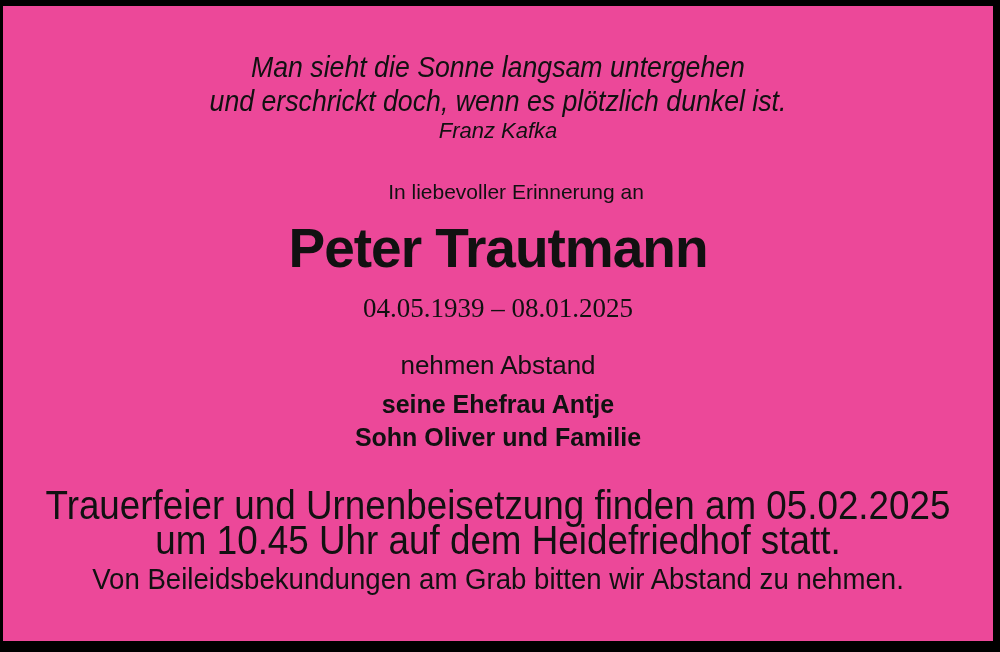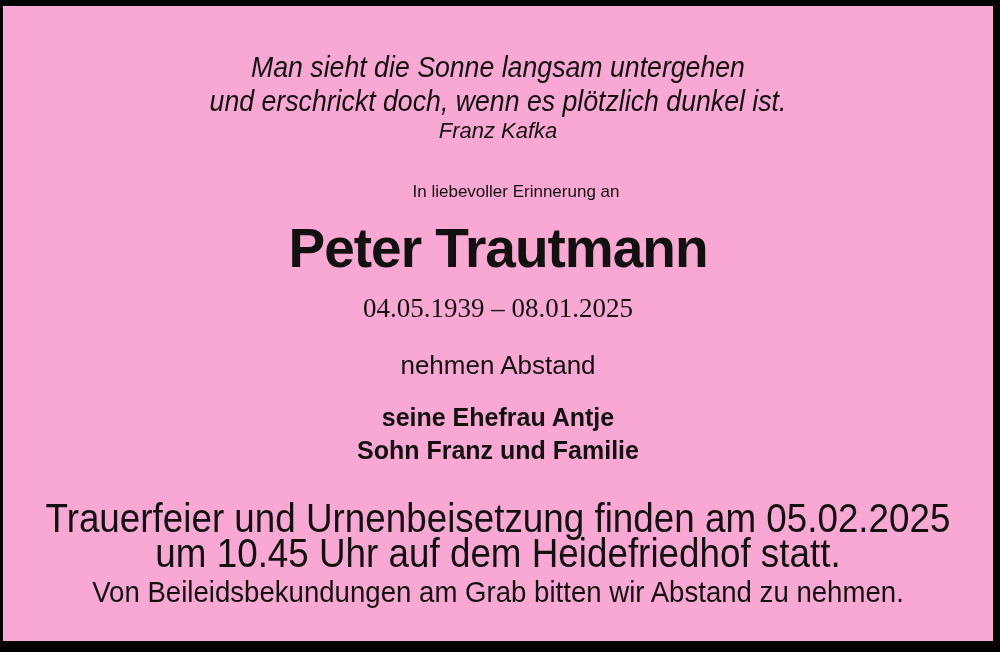--- a/index.html
+++ b/index.html
@@ -5,21 +5,21 @@
   html, body {
     margin: 0;
     padding: 0;
     background: #ffffff;
   }
   .obituary-card {
     position: relative;
     width: 1000px;
     height: 652px;
     box-sizing: border-box;
-    background: #f9a8d4;
+    background: #ec4899;
     border-top: 6px solid #000000;
     border-left: 3px solid #000000;
     border-right: 7px solid #000000;
     border-bottom: 11px solid #000000;
     color: #111111;
     font-family: "Liberation Sans", sans-serif;
     text-align: center;
     overflow: hidden;
   }
   .condensed {
@@ -36,21 +36,21 @@
     font-weight: 500;
   }
   .attribution {
     margin-top: 0;
     font-style: italic;
     font-size: 22px;
     line-height: 26px;
   }
   .intro {
     margin-top: 32px;
-    font-size: 17px;
+    font-size: 21px;
     line-height: 32px;
     padding-left: 36px;
   }
   .deceased-name {
     margin-top: 10px;
     font-size: 55px;
     line-height: 60px;
     font-weight: bold;
     letter-spacing: -1px;
   }
@@ -59,21 +59,21 @@
     font-size: 27px;
     line-height: 33px;
     font-family: Liberation Serif, serif;
   }
   .farewell {
     margin-top: 24px;
     font-size: 26px;
     line-height: 32px;
   }
   .mourners {
-    margin-top: 20px;
+    margin-top: 7px;
     font-size: 25px;
     line-height: 33px;
     font-weight: bold;
   }
   .service {
     margin-top: 34px;
     font-size: 40px;
     line-height: 35px;
   }
   .condolence {
@@ -97,21 +97,21 @@
   <div class="intro">In liebevoller Erinnerung an</div>
 
   <div class="deceased-name">Peter Trautmann</div>
 
   <div class="dates">04.05.1939 – 08.01.2025</div>
 
   <div class="farewell">nehmen Abstand</div>
 
   <div class="mourners">
     <span style="display:block">seine Ehefrau Antje</span>
-    <span style="display:block">Sohn Franz und Familie</span>
+    <span style="display:block">Sohn Oliver und Familie</span>
   </div>
 
   <div class="service">
     <span class="condensed">Trauerfeier und Urnenbeisetzung finden am 05.02.2025</span>
     <span class="condensed">um 10.45 Uhr auf dem Heidefriedhof statt.</span>
   </div>
 
   <div class="condolence">
     <span class="condensed">Von Beileidsbekundungen am Grab bitten wir Abstand zu nehmen.</span>
   </div>

